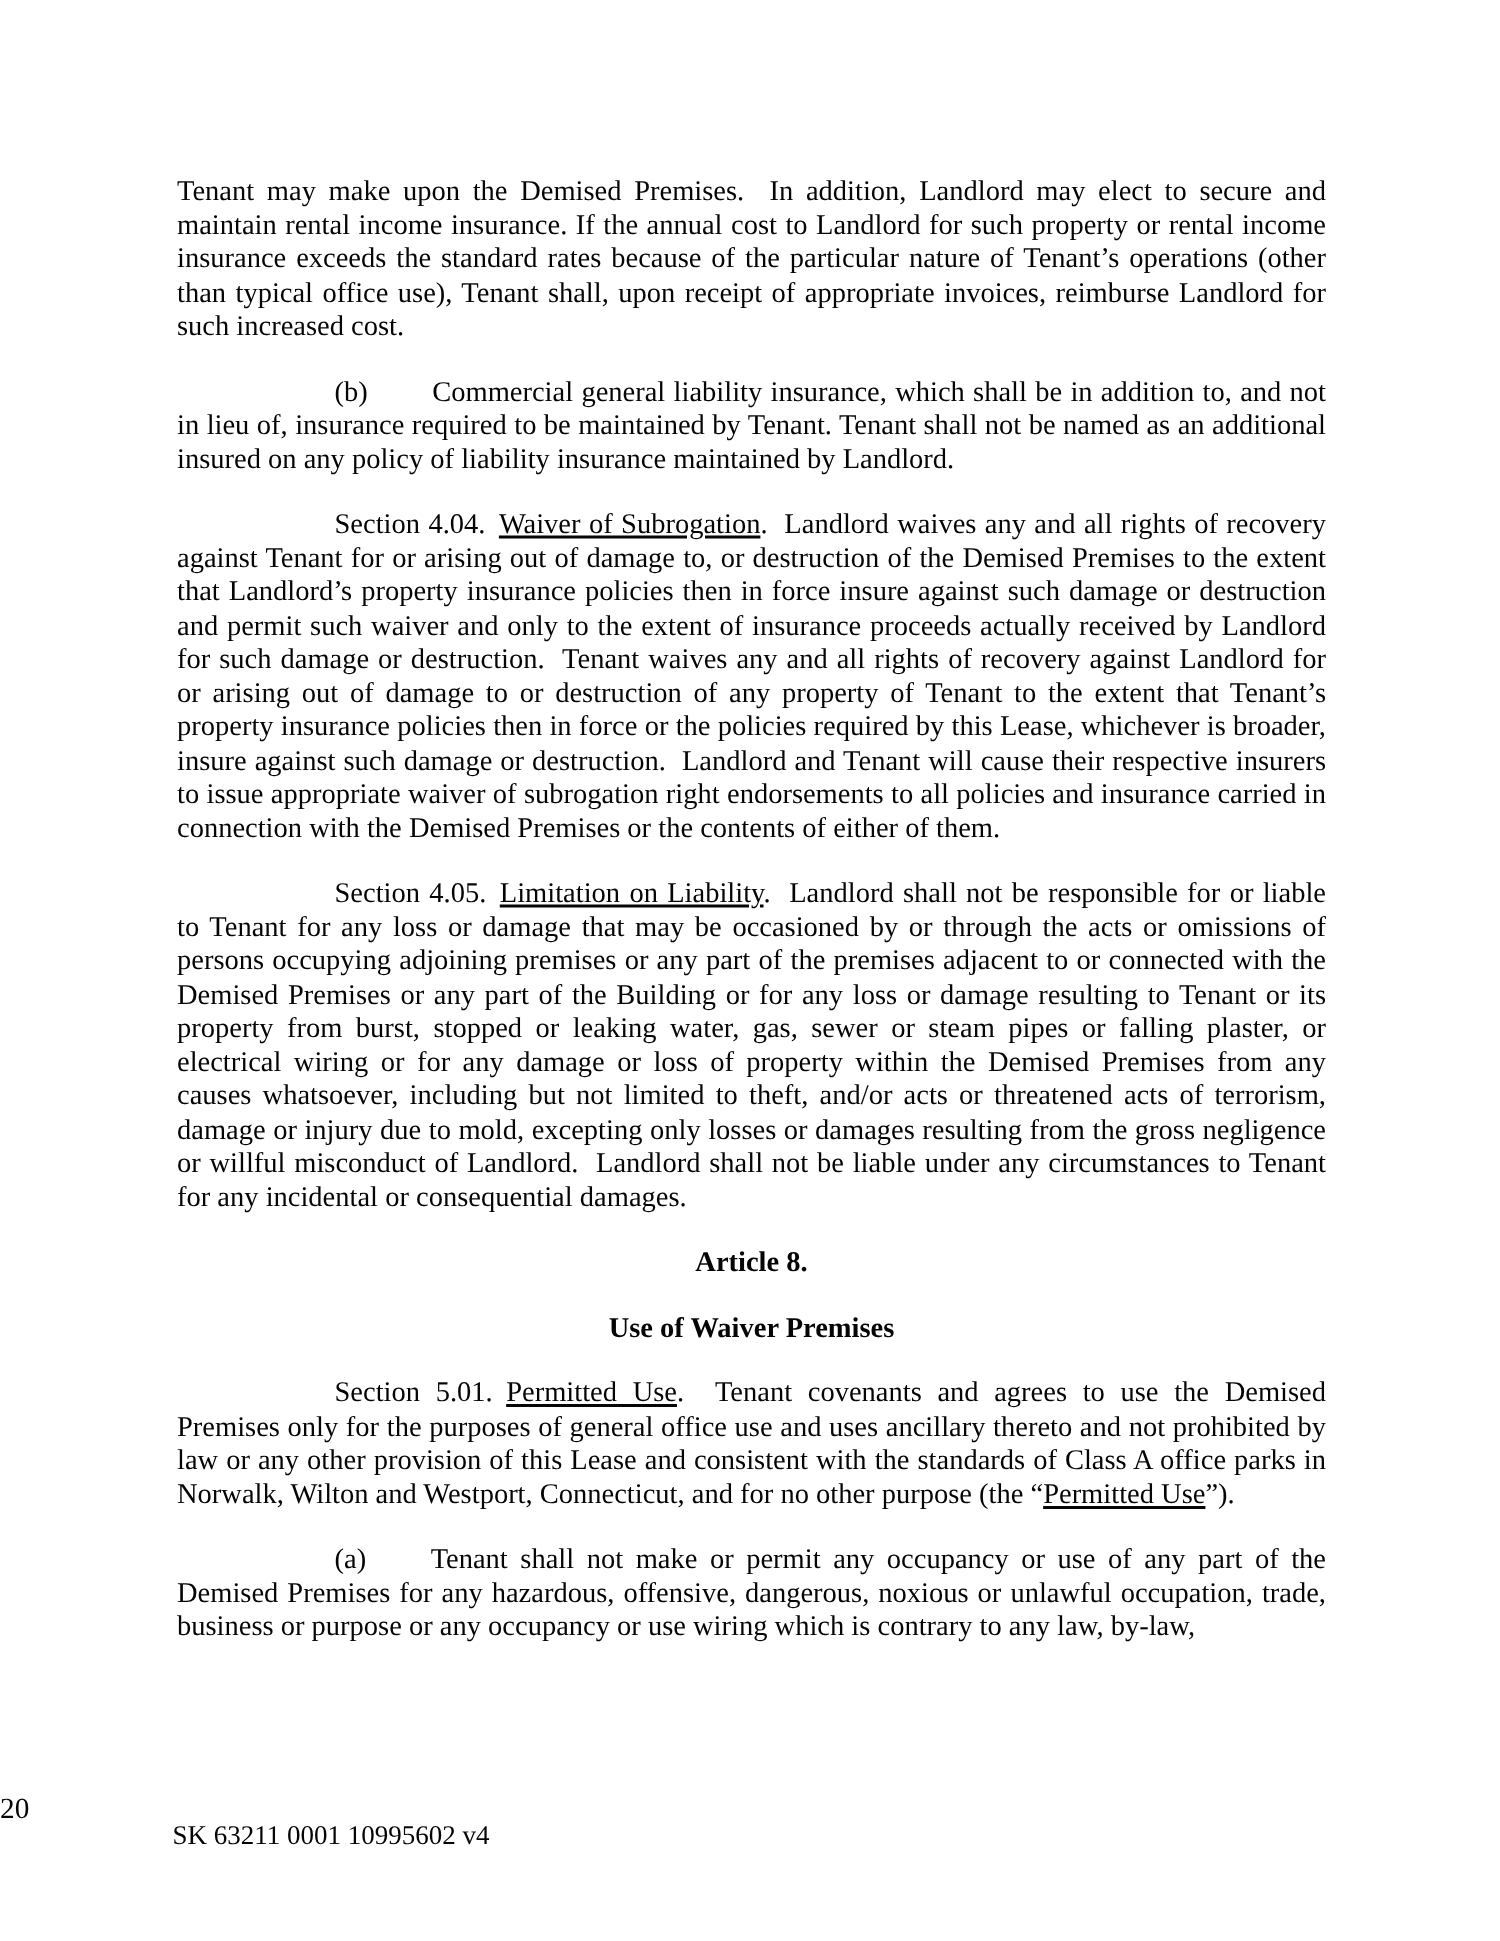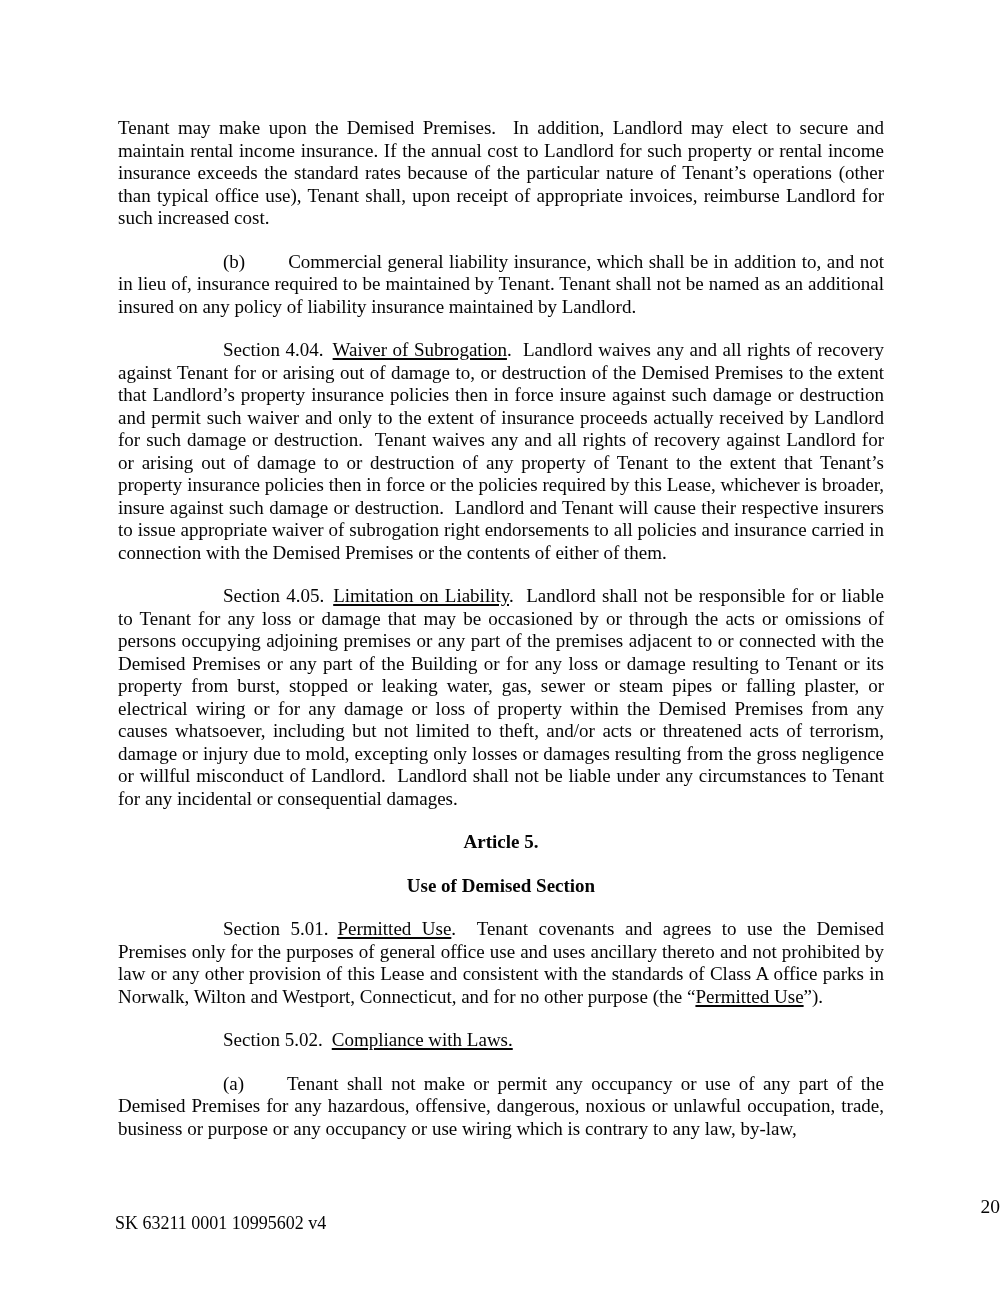--- a/index.html
+++ b/index.html
@@ -48,21 +48,21 @@
   }
   .heading {
     text-align: center;
     font-weight: bold;
   }
   .footer-page {
     position: absolute;
     top: 1196px;
     left: 0;
     width: 1000px;
-    text-align: right;
+    text-align: left;
     font-size: 19.5px;
     line-height: 22px;
   }
   .footer-id {
     position: absolute;
     top: 1216px;
     left: 115px;
     font-size: 18px;
     line-height: 15px;
   }
@@ -74,27 +74,26 @@
   <div class="content">
 
     <p><span>Tenant may make upon the Demised Premises.&nbsp; In addition, Landlord may elect to secure and maintain rental income insurance. If the annual cost to Landlord for such property or rental income insurance exceeds the standard rates because of the particular nature of Tenant’s operations (other than typical office use), Tenant shall, upon receipt of appropriate invoices, reimburse Landlord for such increased cost.</span></p>
 
     <p class="first-indent"><span>(b)</span><span class="tab"></span><span>Commercial general liability insurance, which shall be in addition to, and not in lieu of, insurance required to be maintained by Tenant. Tenant shall not be named as an additional insured on any policy of liability insurance maintained by Landlord.</span></p>
 
     <p class="first-indent"><span>Section 4.04.</span><span class="u sec-title">Waiver of Subrogation</span><span>.&nbsp; Landlord waives any and all rights of recovery against Tenant for or arising out of damage to, or destruction of the Demised Premises to the extent that Landlord’s property insurance policies then in force insure against such damage or destruction and permit such waiver and only to the extent of insurance proceeds actually received by Landlord for such damage or destruction.&nbsp; Tenant waives any and all rights of recovery against Landlord for or arising out of damage to or destruction of any property of Tenant to the extent that Tenant’s property insurance policies then in force or the policies required by this Lease, whichever is broader, insure against such damage or destruction.&nbsp; Landlord and Tenant will cause their respective insurers to issue appropriate waiver of subrogation right endorsements to all policies and insurance carried in connection with the Demised Premises or the contents of either of them.</span></p>
 
     <p class="first-indent"><span>Section 4.05.</span><span class="u sec-title">Limitation on Liability</span><span>.&nbsp; Landlord shall not be responsible for or liable to Tenant for any loss or damage that may be occasioned by or through the acts or omissions of persons occupying adjoining premises or any part of the premises adjacent to or connected with the Demised Premises or any part of the Building or for any loss or damage resulting to Tenant or its property from burst, stopped or leaking water, gas, sewer or steam pipes or falling plaster, or electrical wiring or for any damage or loss of property within the Demised Premises from any causes whatsoever, including but not limited to theft, and/or acts or threatened acts of terrorism, damage or injury due to mold, excepting only losses or damages resulting from the gross negligence or willful misconduct of Landlord.&nbsp; Landlord shall not be liable under any circumstances to Tenant for any incidental or consequential damages.</span></p>
 
-    <p class="heading"><span>Article 5.</span></p>
+    <p class="heading"><span>Article 8.</span></p>
 
-    <p class="heading"><span>Use of Demised Section</span></p>
+    <p class="heading"><span>Use of Waiver Premises</span></p>
 
     <p class="first-indent"><span>Section 5.01.</span><span class="u sec-title">Permitted Use</span><span>.&nbsp; Tenant covenants and agrees to use the Demised Premises only for the purposes of general office use and uses ancillary thereto and not prohibited by law or any other provision of this Lease and consistent with the standards of Class A office parks in Norwalk, Wilton and Westport, Connecticut, and for no other purpose (the “</span><span class="u">Permitted Use</span><span>”).</span></p>
 
-    <p class="first-indent"><span>Section 5.02.</span><span class="u sec-title">Compliance with Laws.</span></p>
 
     <p class="first-indent"><span>(a)</span><span class="tab"></span><span>Tenant shall not make or permit any occupancy or use of any part of the Demised Premises for any hazardous, offensive, dangerous, noxious or unlawful occupation, trade, business or purpose or any occupancy or use wiring which is contrary to any law, by-law,</span></p>
 
   </div>
 
   <div class="footer-page"><span>20</span></div>
 
   <div class="footer-id"><span>SK 63211 0001 10995602 v4</span></div>
 </div>
 

